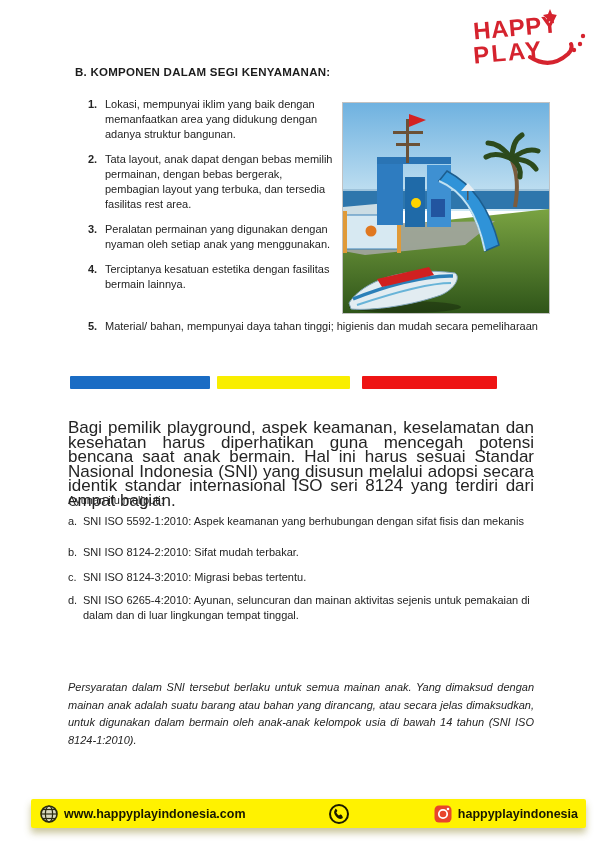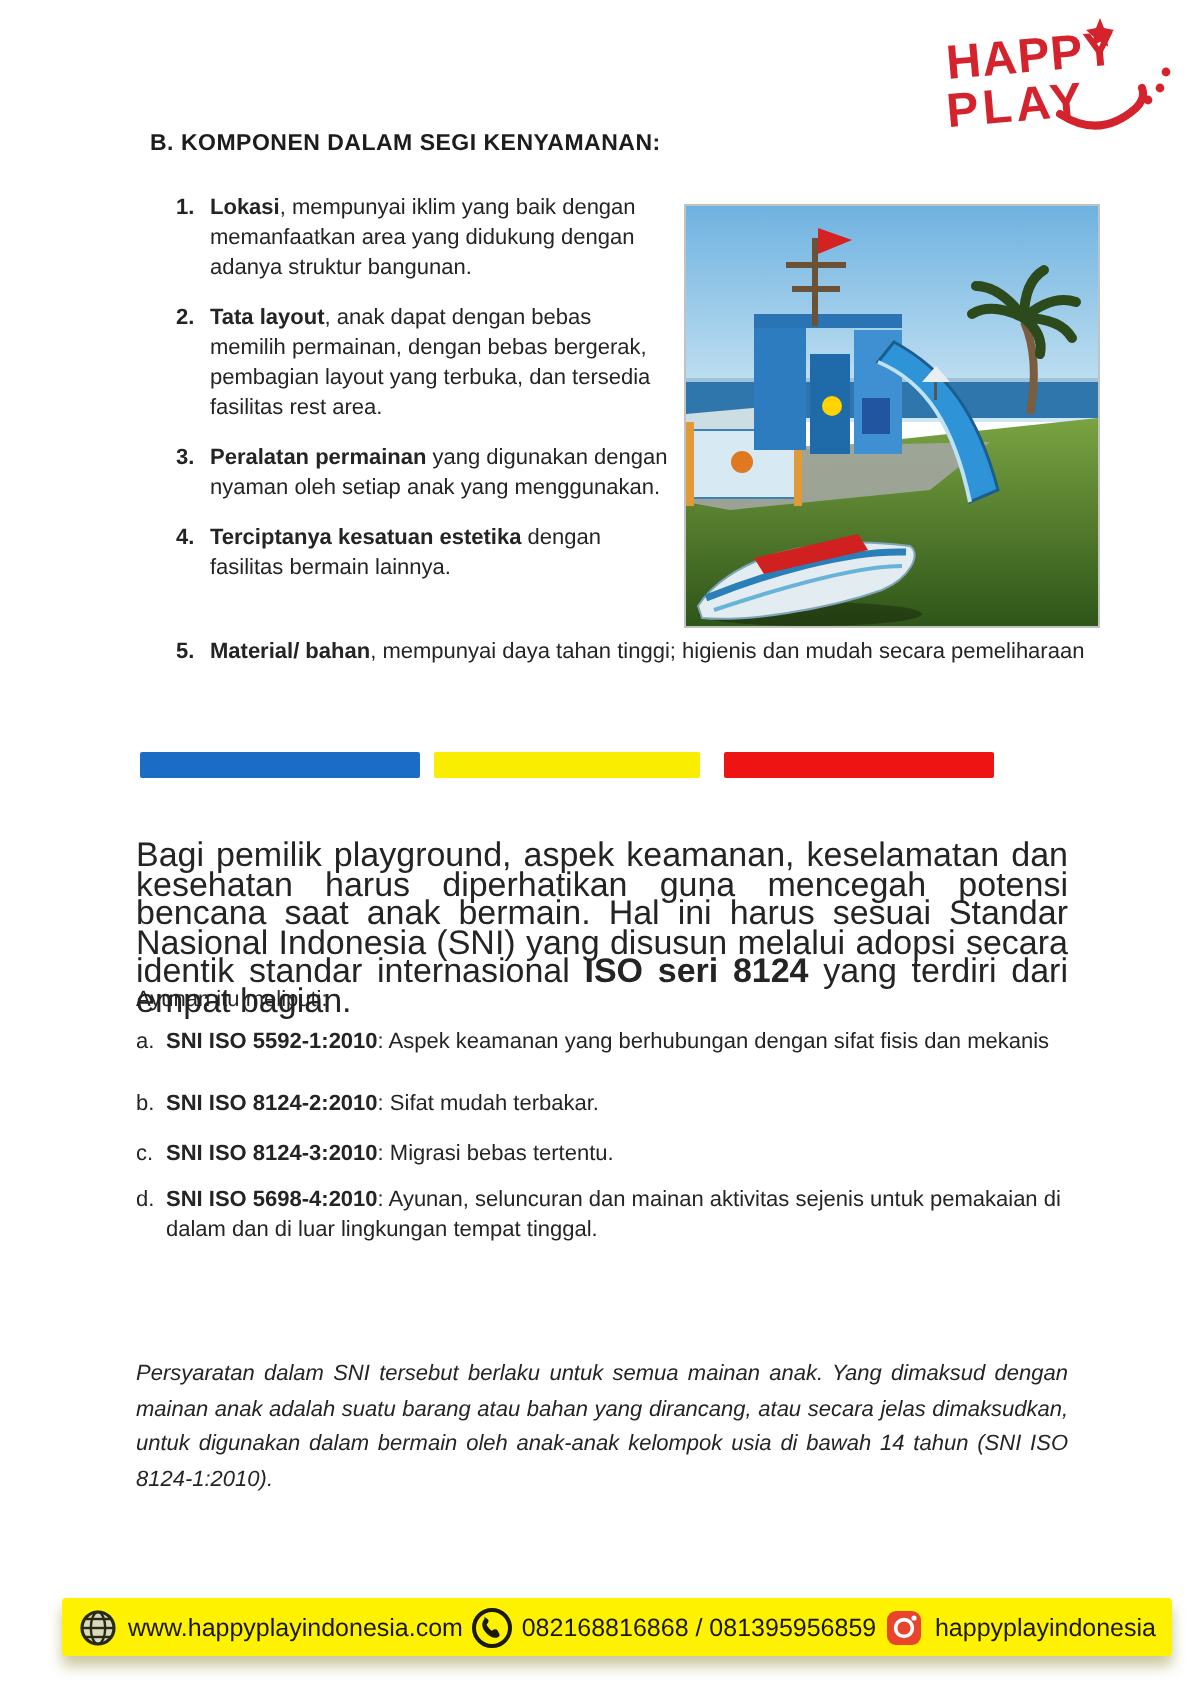--- a/index.html
+++ b/index.html
@@ -10,21 +10,21 @@
   }
   
   .logo{position:absolute;top:8px;right:12px;width:122px;height:62px;}
   
   .heading{position:absolute;left:75px;top:66px;font-size:11.5px;font-weight:bold;letter-spacing:.25px;color:#1c1c1c;}
   
   .row{position:absolute;left:88px;top:97px;width:462px;display:flex;}
   .list-col{width:248px;}
   .litem{display:flex;font-size:11px;line-height:15px;margin-bottom:10px;}
   .litem .num{width:17px;flex:none;font-weight:bold;}
-  .lead{font-weight:bold;}
+  .lead{font-weight:normal;}
   .photo-wrap{width:206px;height:210px;margin-left:6px;margin-top:5px;border:1px solid #c2c2c2;flex:none;}
   .photo-wrap svg{display:block;}
   
   .item5{position:absolute;left:88px;top:319px;width:458px;display:flex;font-size:11px;line-height:15px;}
   .item5 .num{width:17px;flex:none;font-weight:bold;}
   
   .divider{position:absolute;left:70px;top:376px;height:13px;display:flex;}
   .seg{height:13px;border-radius:1px;}
   .seg-blue{width:140px;}
   .seg-yellow{width:133px;margin-left:7px;}
@@ -38,21 +38,21 @@
   .std-a{margin-bottom:16px;}
   .std-b{margin-bottom:10px;}
   .std-c{margin-bottom:8px;}
   .para2{position:absolute;left:68px;top:668px;width:466px;font-size:11px;line-height:17.5px;text-align:justify;text-align-last:justify;font-style:italic;}
   
   .footer-bar{
     position:absolute;left:31px;top:799px;width:555px;height:29px;
     display:flex;align-items:center;justify-content:space-between;
     padding:0 8px;box-sizing:border-box;border-radius:2px;
     box-shadow:0 5px 7px rgba(140,130,40,.45);
-    font-weight:normal;font-size:12.5px;color:#181800;
+    font-weight:bold;font-size:12.5px;color:#181800;
   }
   .f-group{display:flex;align-items:center;gap:5px;cursor:pointer;}
   .f-icon{width:20px;height:20px;flex:none;display:block;}
 </style>
 </head>
 <body>
 
 <div class="page">
 
   <div class="logo">
@@ -189,21 +189,21 @@
     <div class="std std-b">
       <span class="letter">b.</span>
       <span class="lead">SNI ISO 8124-2:2010</span><span>: Sifat mudah terbakar.</span>
     </div>
     <div class="std std-c">
       <span class="letter">c.</span>
       <span class="lead">SNI ISO 8124-3:2010</span><span>: Migrasi bebas tertentu.</span>
     </div>
     <div class="std">
       <span class="letter">d.</span>
-      <span class="lead">SNI ISO 5698-4:2010</span><span>: Ayunan, seluncuran dan mainan aktivitas sejenis untuk pemakaian di dalam dan di luar lingkungan tempat tinggal.</span>
+      <span class="lead">SNI ISO 6265-4:2010</span><span>: Ayunan, seluncuran dan mainan aktivitas sejenis untuk pemakaian di dalam dan di luar lingkungan tempat tinggal.</span>
     </div>
   </div>
 
   <p class="para2">Persyaratan dalam SNI tersebut berlaku untuk semua mainan anak. Yang dimaksud dengan mainan anak adalah suatu barang atau bahan yang dirancang, atau secara jelas dimaksudkan, untuk digunakan dalam bermain oleh anak-anak kelompok usia di bawah 14 tahun (SNI ISO 8124-1:2010).</p>
 
   <div class="footer-bar" style="background: rgb(255, 242, 0);">
     <div class="f-group">
       <svg class="f-icon" viewBox="0 0 20 20">
         <circle cx="10" cy="10" r="8" fill="#d9d9c0" stroke="#2a2a10" stroke-width="1.6"></circle>
         <ellipse cx="10" cy="10" rx="3.6" ry="8" fill="none" stroke="#2a2a10" stroke-width="1.2"></ellipse>
@@ -211,21 +211,20 @@
         <line x1="3.2" y1="5.5" x2="16.8" y2="5.5" stroke="#2a2a10" stroke-width="1.2"></line>
         <line x1="3.2" y1="14.5" x2="16.8" y2="14.5" stroke="#2a2a10" stroke-width="1.2"></line>
       </svg>
       <span>www.happyplayindonesia.com</span>
     </div>
     <div class="f-group">
       <svg class="f-icon" viewBox="0 0 20 20">
         <circle cx="10" cy="10" r="9" fill="none" stroke="#1a1a00" stroke-width="2"></circle>
         <path d="M6.2,5.6 c-1.6,1.7 -1.4,4 .5,6.4 c1.9,2.4 4.3,3.5 6.3,2.6 c.8,-.4 1,-1.1 .6,-1.9 l-.8,-1.4 c-.4,-.7 -1.2,-.9 -1.9,-.5 l-1,.6 c-1.1,-.8 -2,-1.8 -2.6,-3 l.7,-1 c.5,-.7 .3,-1.5 -.4,-2 l-1.4,-.9 z" fill="#1a1a00"></path>
       </svg>
-      <span>082168816868 / 081395956859</span>
     </div>
     <div class="f-group">
       <svg class="f-icon" viewBox="0 0 20 20">
         <rect x="1.5" y="1.5" width="17" height="17" rx="4.5" fill="#e8452c"></rect>
         <circle cx="10" cy="10" r="4.2" fill="none" stroke="#ffffff" stroke-width="1.8"></circle>
         <circle cx="15" cy="5" r="1.3" fill="#ffffff"></circle>
       </svg>
       <span>happyplayindonesia</span>
     </div>
   </div>

